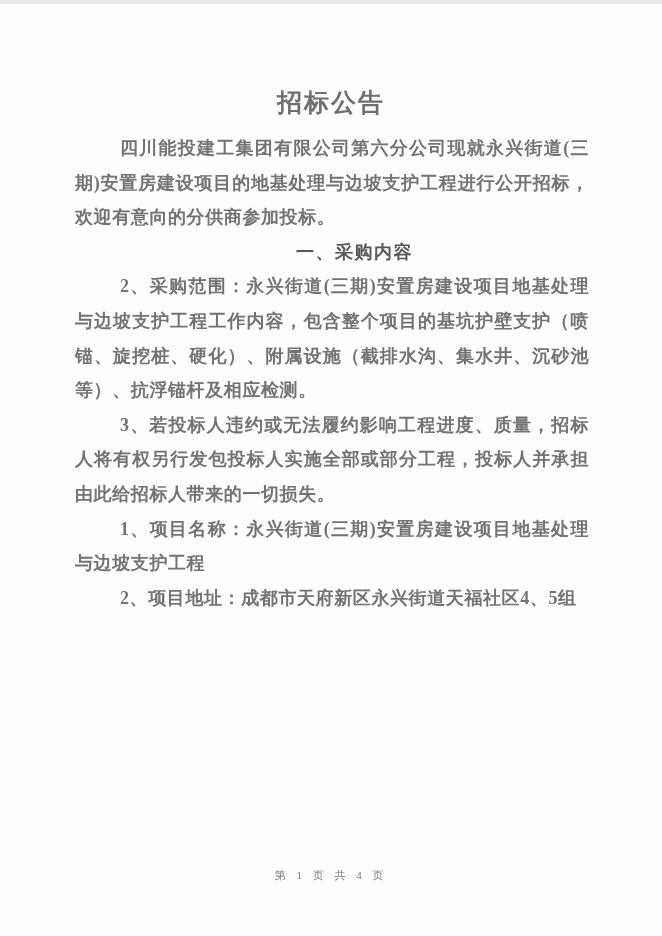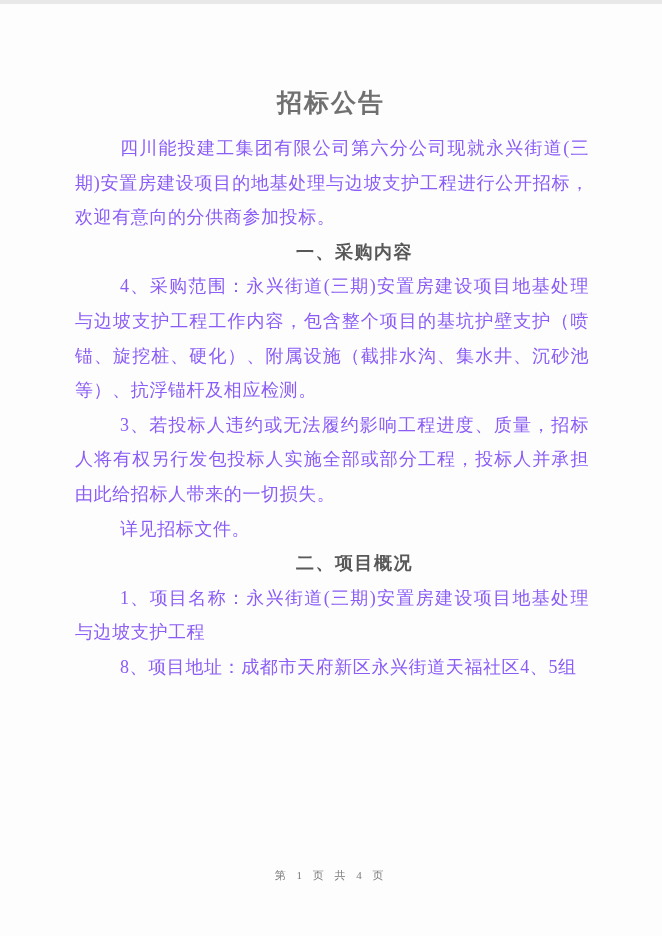--- a/index.html
+++ b/index.html
@@ -37,21 +37,22 @@
   }
   .doc-body p {
     margin: 0;
     padding: 0;
     font-size: 18px;
     line-height: 34.6px;
     letter-spacing: 0.6px;
     text-align: justify;
     text-justify: inter-character;
     text-indent: 2.5em;
-    color: #8b5cf6;
+    color: #737373;
+    font-weight: bold;
   }
   .doc-body p.heading {
     font-family: "Liberation Sans", "DejaVu Sans", sans-serif;
     font-weight: 700;
     color: #585858;
     text-align: center;
     letter-spacing: 1.5px;
   }
   .page-footer {
     position: absolute;
@@ -66,22 +67,20 @@
 </style>
 </head>
 <body>
 
 <div class="page">
   <div class="doc-title">招标公告</div>
 
   <div class="doc-body" id="doc-body">
       <p class="paragraph">四川能投建工集团有限公司第六分公司现就永兴街道(三期)安置房建设项目的地基处理与边坡支护工程进行公开招标，欢迎有意向的分供商参加投标。</p>
       <p class="heading">一、采购内容</p>
-      <p class="paragraph">4、采购范围：永兴街道(三期)安置房建设项目地基处理与边坡支护工程工作内容，包含整个项目的基坑护壁支护（喷锚、旋挖桩、硬化）、附属设施（截排水沟、集水井、沉砂池等）、抗浮锚杆及相应检测。</p>
+      <p class="paragraph">2、采购范围：永兴街道(三期)安置房建设项目地基处理与边坡支护工程工作内容，包含整个项目的基坑护壁支护（喷锚、旋挖桩、硬化）、附属设施（截排水沟、集水井、沉砂池等）、抗浮锚杆及相应检测。</p>
       <p class="paragraph">3、若投标人违约或无法履约影响工程进度、质量，招标人将有权另行发包投标人实施全部或部分工程，投标人并承担由此给招标人带来的一切损失。</p>
-      <p class="paragraph">详见招标文件。</p>
-      <p class="heading">二、项目概况</p>
       <p class="paragraph">1、项目名称：永兴街道(三期)安置房建设项目地基处理与边坡支护工程</p>
-      <p class="paragraph">8、项目地址：成都市天府新区永兴街道天福社区4、5组</p>
+      <p class="paragraph">2、项目地址：成都市天府新区永兴街道天福社区4、5组</p>
     </div>
 
   <div class="page-footer">第 1 页 共 4 页</div>
 </div>
 
 </body></html>

